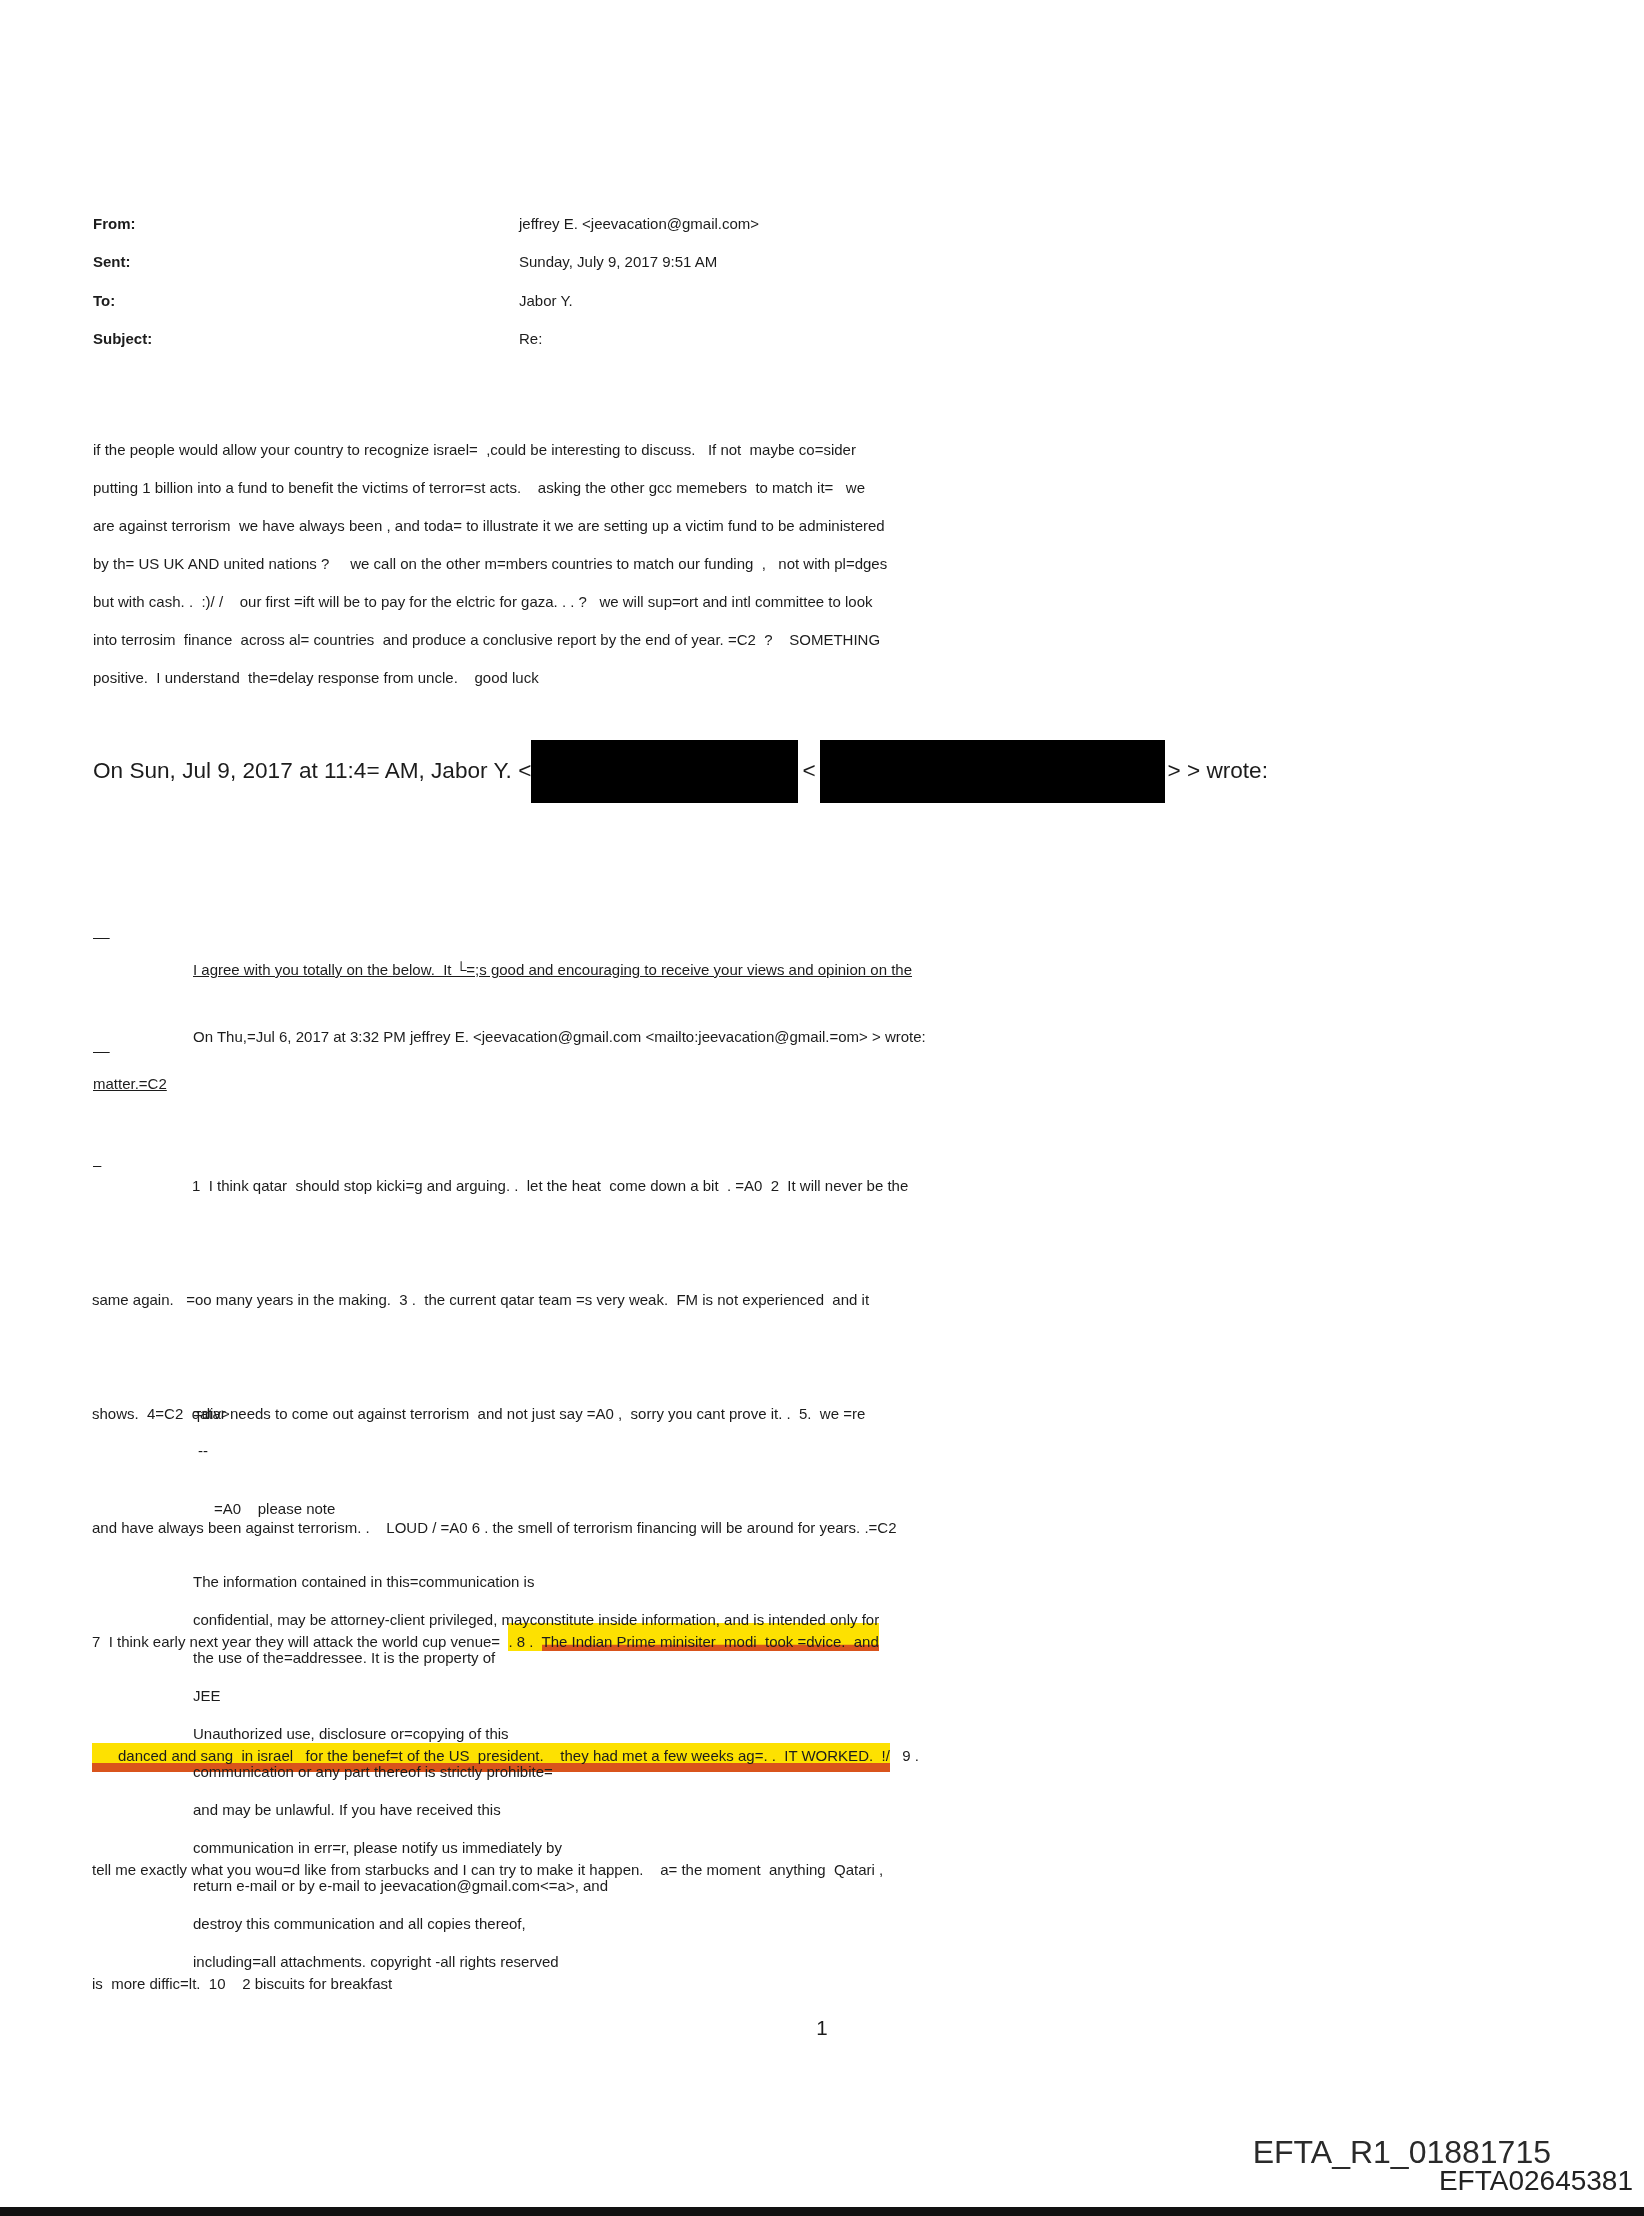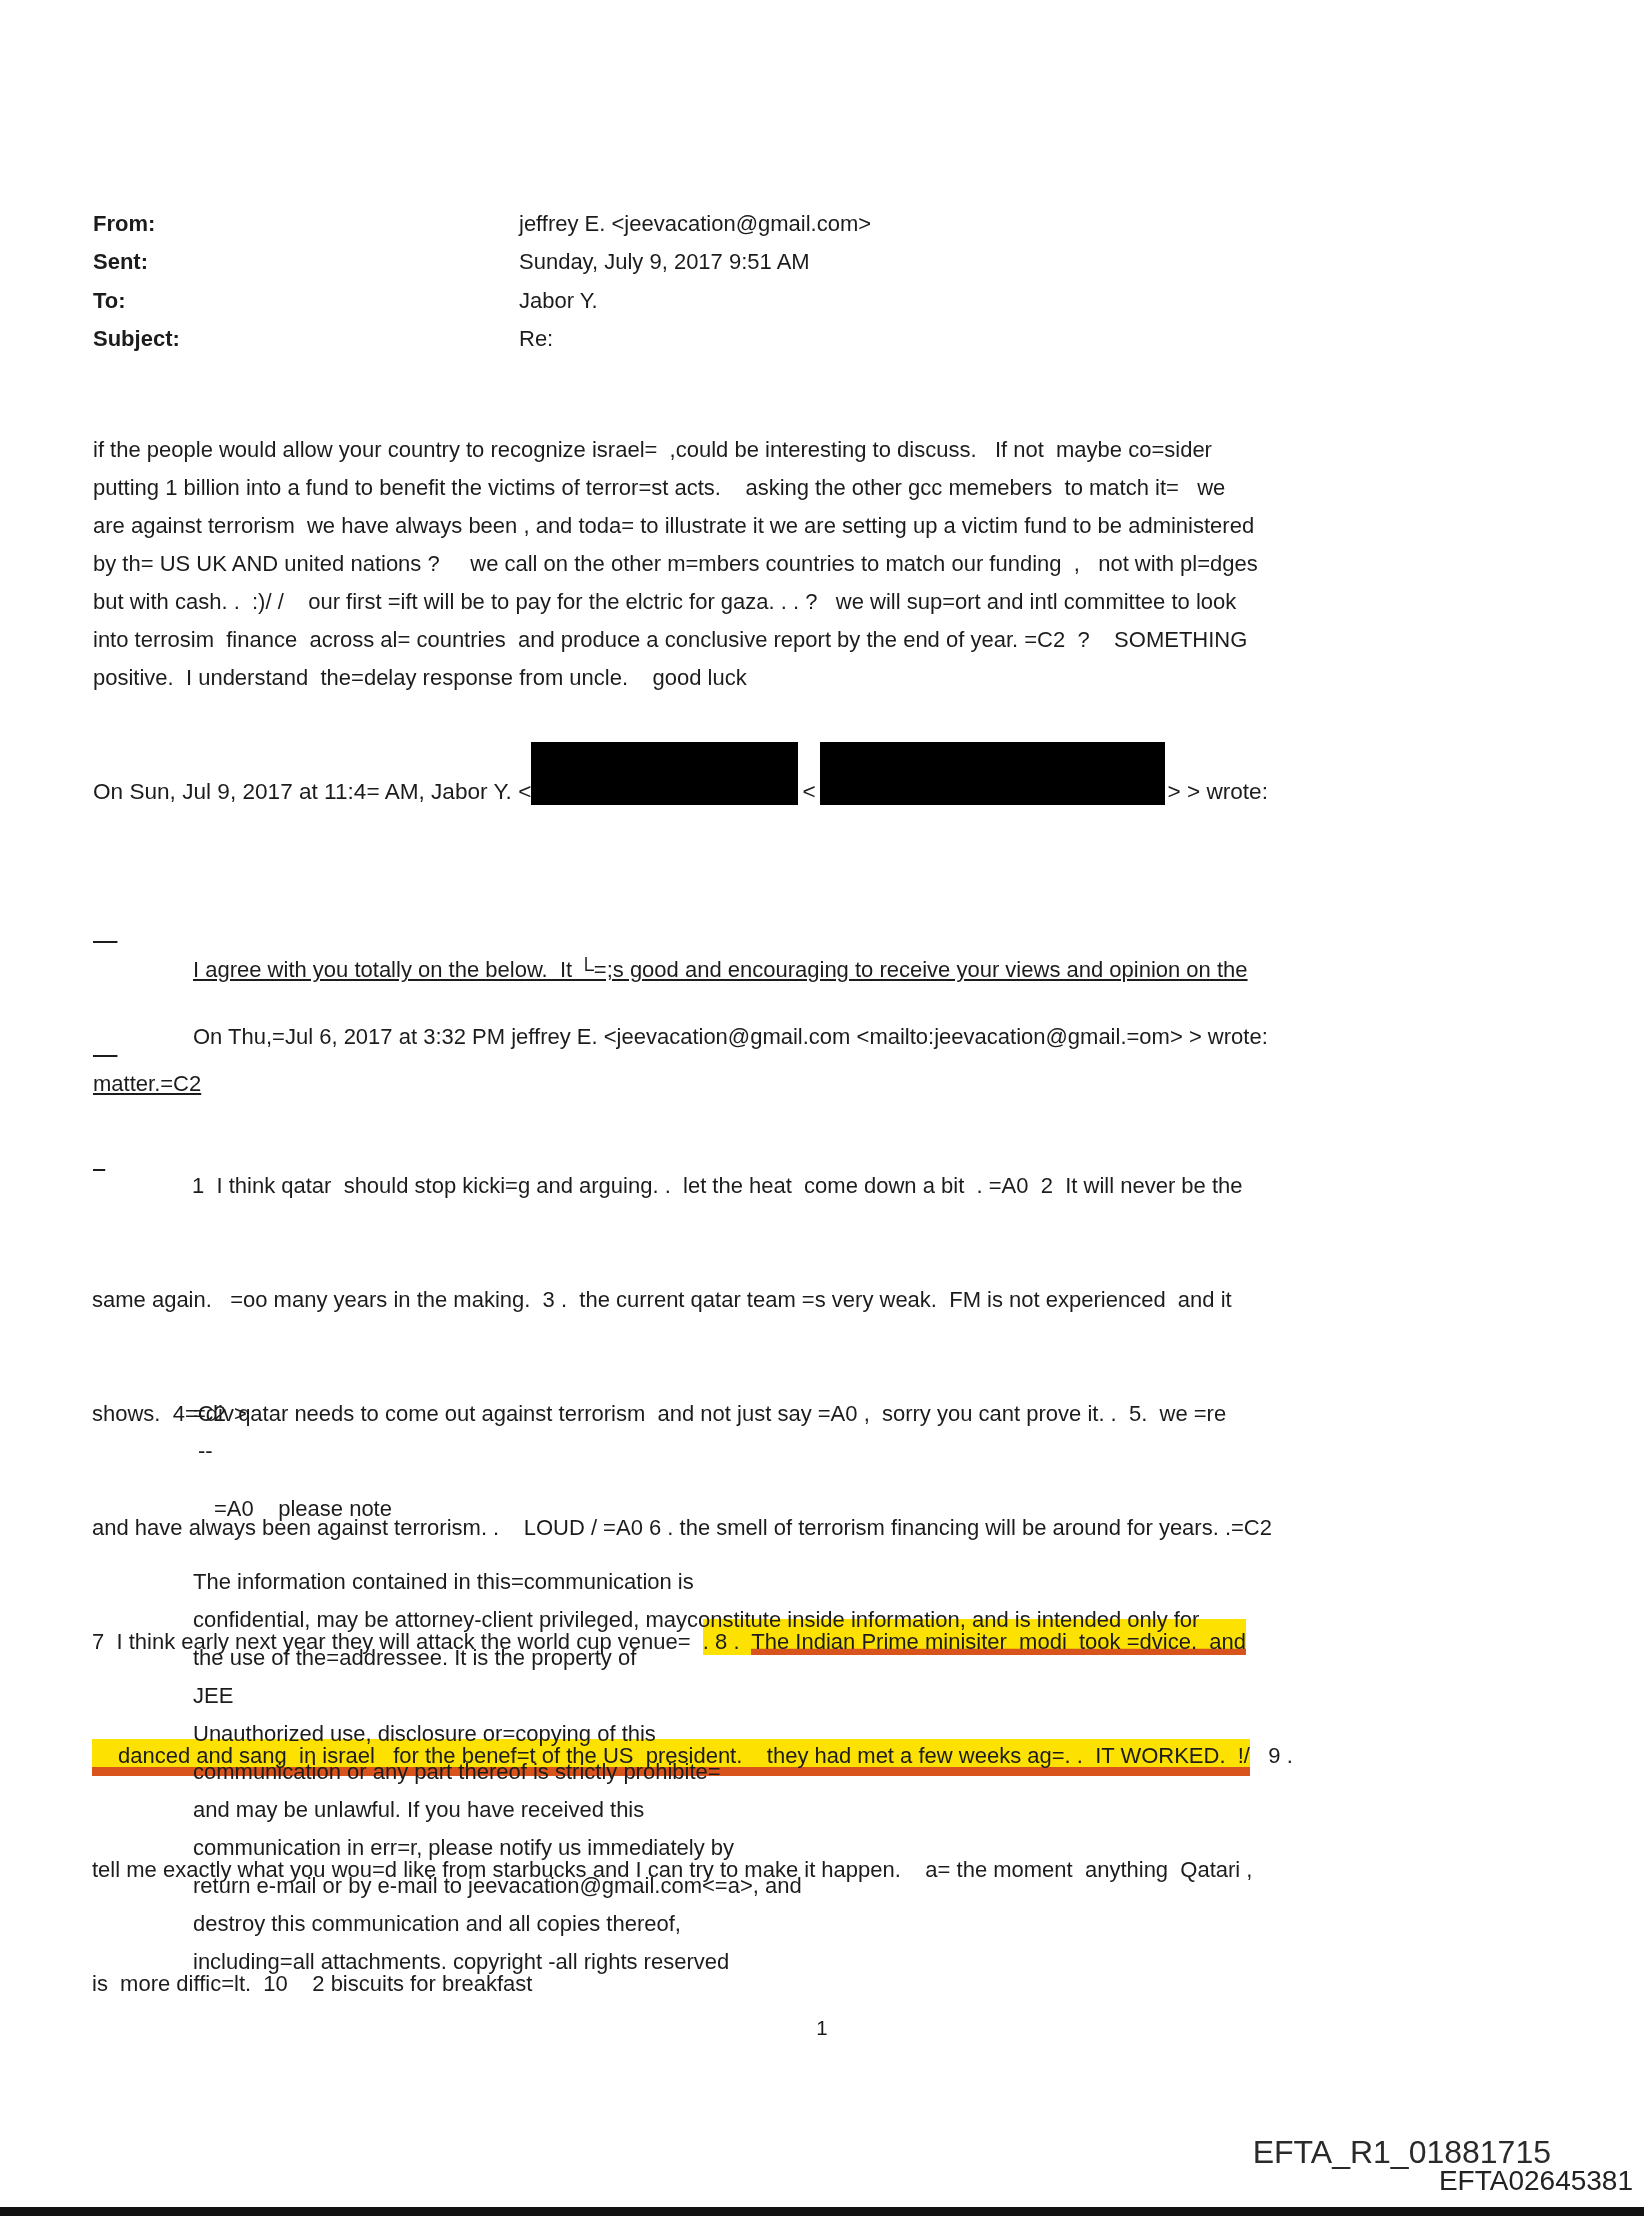--- a/index.html
+++ b/index.html
@@ -7,30 +7,30 @@
     position:relative;
     width:1644px;
     height:2216px;
     background:#ffffff;
     font-family:"Liberation Sans", sans-serif;
     color:#1c1c1c;
     overflow:hidden;
   }
   .txt{
     position:absolute;
-    font-size:22px;
+    font-size:15px;
     line-height:38px;
     white-space:pre;
   }
   .bold{font-weight:bold;}
   .lines{white-space:pre;}
   .quoteline{
     position:absolute;
     display:flex;
-    align-items:flex-end;
+    align-items:center;
     font-size:22.6px;
     white-space:pre;
     height:68px;
   }
   .redact{
     display:inline-block;
     background:var(--redaction,#000);
     height:63px;
   }
   .r1{width:267px;margin-right:4.1px;}

